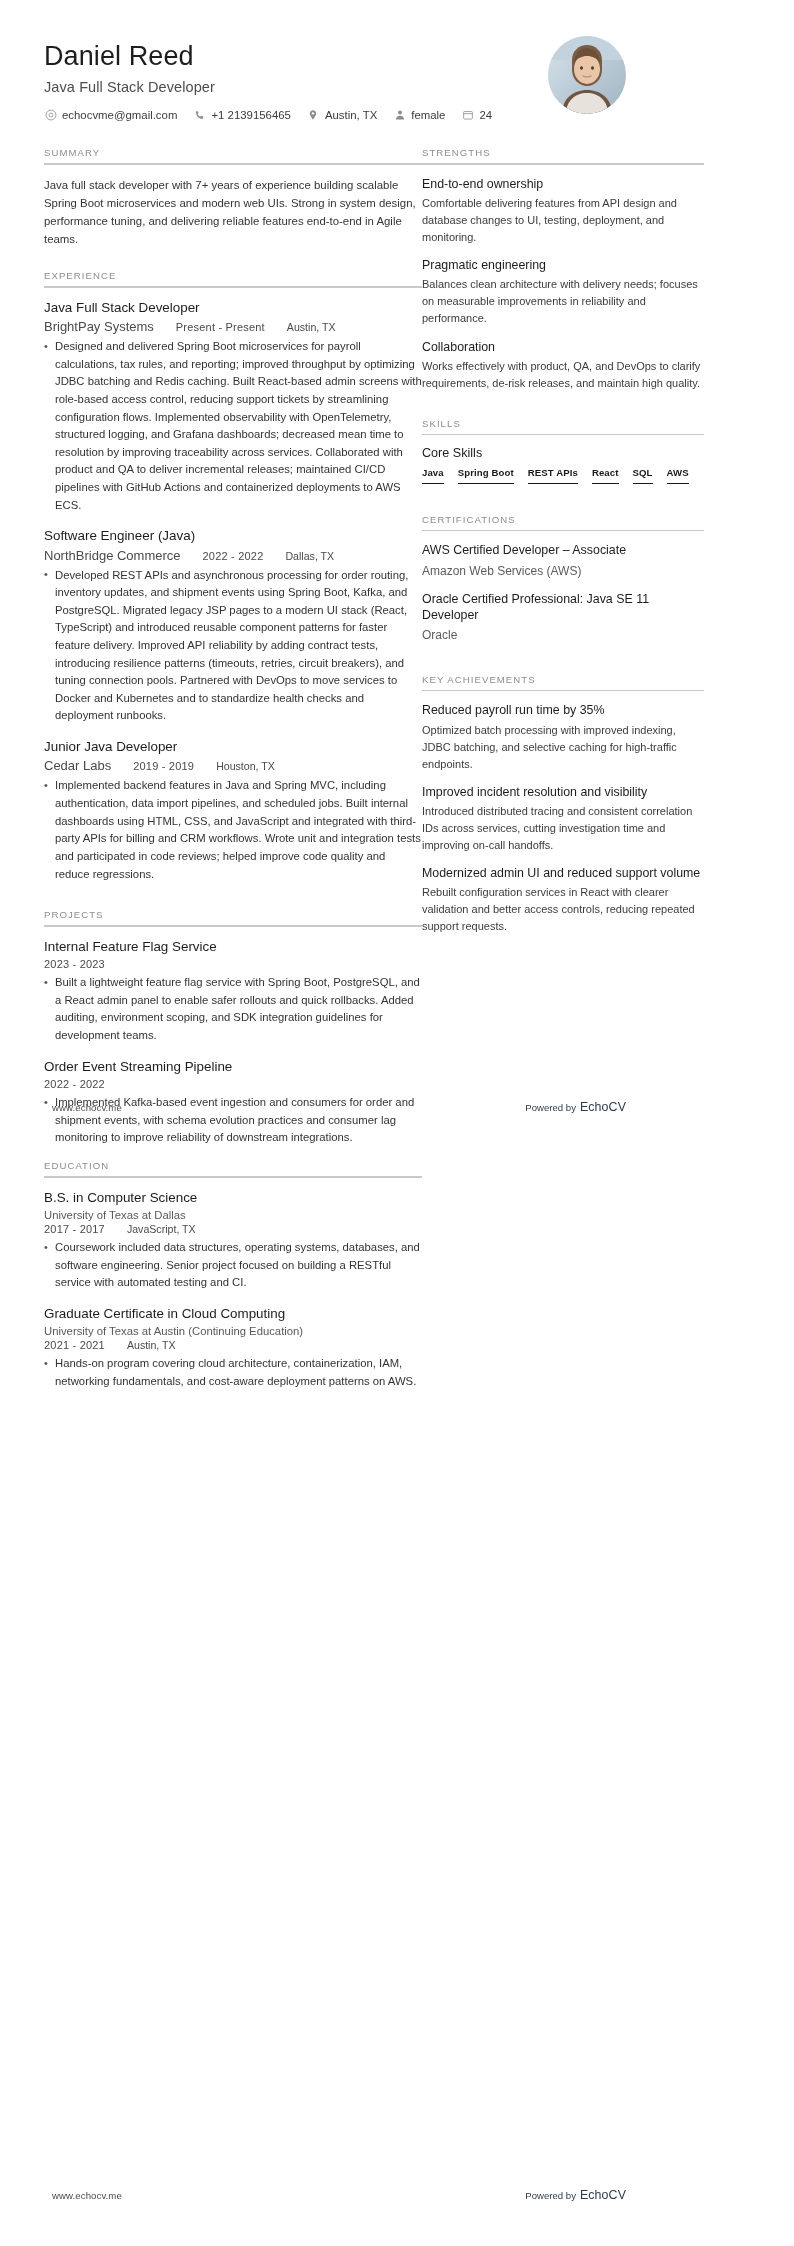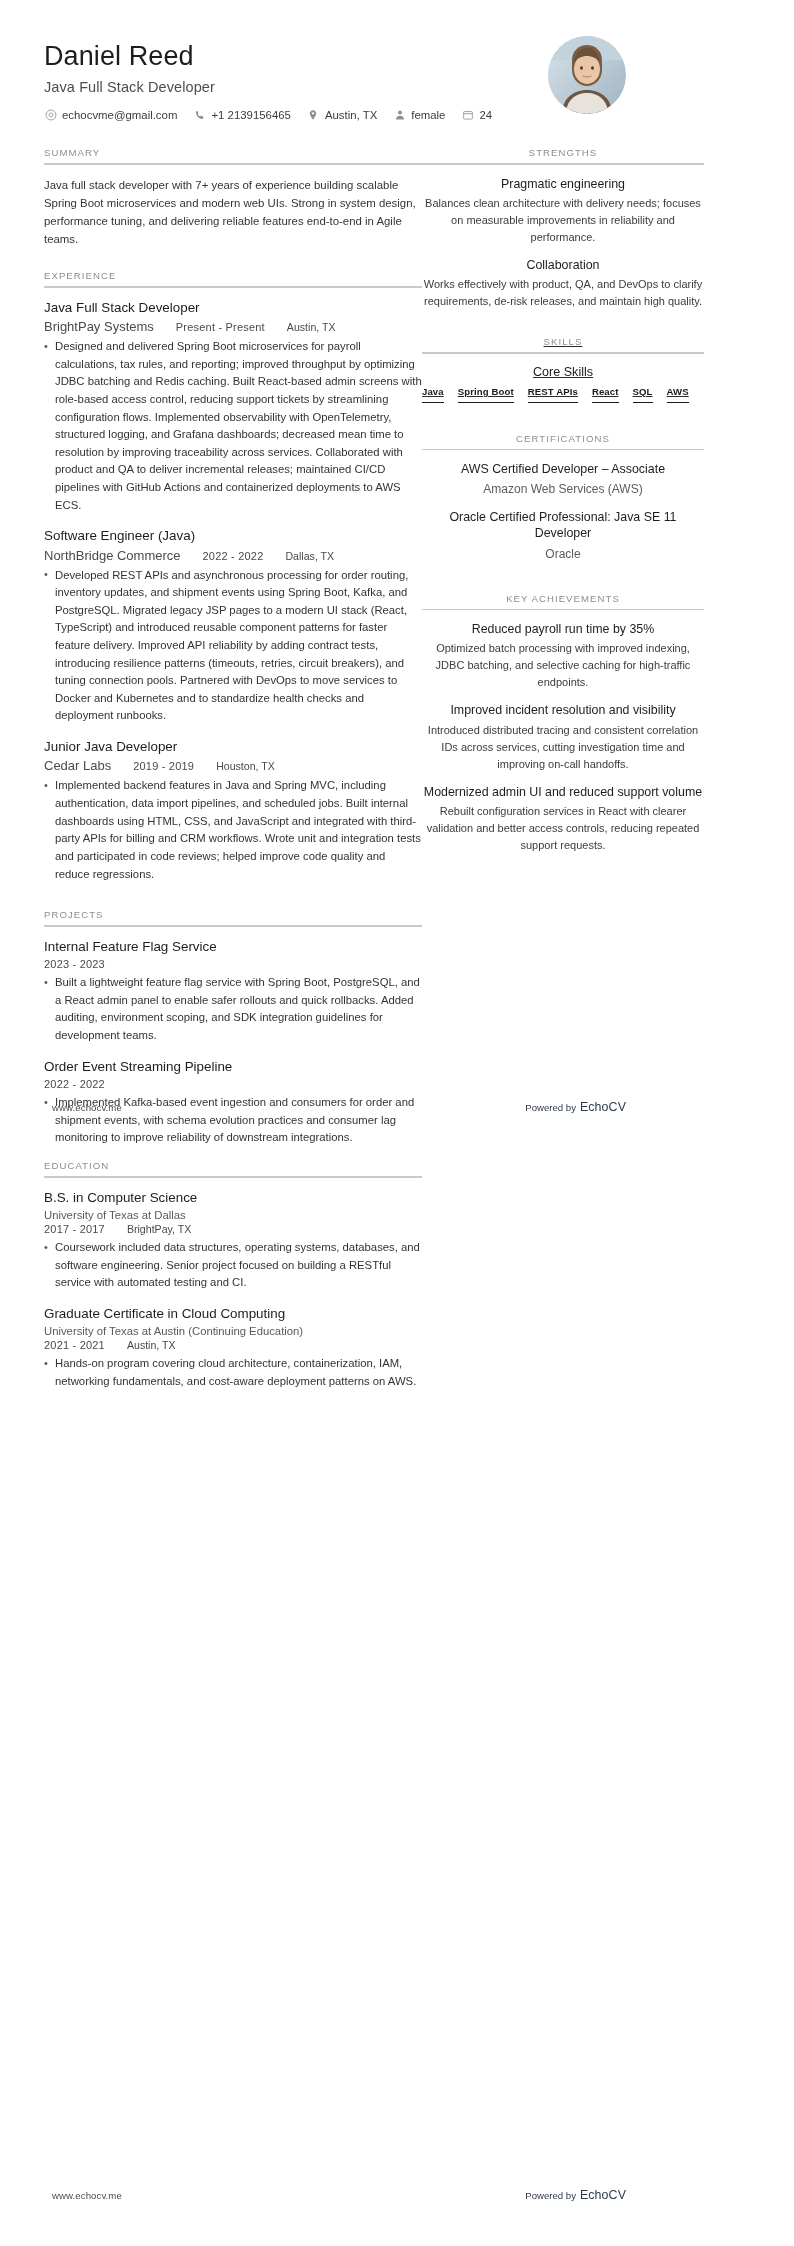--- a/index.html
+++ b/index.html
@@ -77,21 +77,21 @@
   }
   .avatar .photo { width: 100%; height: 100%; display: block; }
 
   
   .columns {
     display: flex;
     padding: 26px 46px 0 44px;
     align-items: flex-start;
   }
   .col-left { width: 378px; flex: 0 0 378px; }
-  .col-right { width: 282px; flex: 0 0 282px; text-align: center; }
+  .col-right { width: 282px; flex: 0 0 282px; }
 
   .section { margin-bottom: 22px; }
   .section-title {
     font-size: 9.6px;
     letter-spacing: 1.05px;
     color: #8d8d8d;
     font-weight: 400;
     text-transform: uppercase;
     padding-bottom: 5px;
   }
@@ -409,30 +409,34 @@
 
     </div>
 
     <div class="col-right">
 
       <div class="section">
         <div class="section-title">STRENGTHS</div>
         <div class="section-rule"></div>
 
         <div class="block">
+          <div class="block-title">End-to-end ownership</div>
+          <div class="block-desc">Comfortable delivering features from API design and database changes to UI, testing, deployment, and monitoring.</div>
+        </div>
+        <div class="block">
           <div class="block-title">Pragmatic engineering</div>
           <div class="block-desc">Balances clean architecture with delivery needs; focuses on measurable improvements in reliability and performance.</div>
         </div>
         <div class="block">
           <div class="block-title">Collaboration</div>
           <div class="block-desc">Works effectively with product, QA, and DevOps to clarify requirements, de-risk releases, and maintain high quality.</div>
         </div>
       </div>
 
-      <div class="section" style="margin-top:26px;text-decoration:underline;">
+      <div class="section" style="margin-top:26px;">
         <div class="section-title">SKILLS</div>
         <div class="section-rule"></div>
         <div class="skill-group-title">Core Skills</div>
         <div class="skill-tags">
           <span class="skill-tag">Java</span>
           <span class="skill-tag">Spring Boot</span>
           <span class="skill-tag">REST APIs</span>
           <span class="skill-tag">React</span>
           <span class="skill-tag">SQL</span>
           <span class="skill-tag">AWS</span>
@@ -487,21 +491,21 @@
     <div class="page-2-inner">
       <div class="section">
         <div class="section-title">EDUCATION</div>
         <div class="section-rule"></div>
 
         <div class="entry">
           <div class="entry-title">B.S. in Computer Science</div>
           <div class="entry-sub">University of Texas at Dallas</div>
           <div class="entry-meta">
             <span class="entry-dates">2017 - 2017</span>
-            <span class="entry-loc">BrightPay, TX</span>
+            <span class="entry-loc">JavaScript, TX</span>
           </div>
           <ul class="bullets">
             <li>Coursework included data structures, operating systems, databases, and software engineering. Senior project focused on building a RESTful service with automated testing and CI.</li>
           </ul>
         </div>
 
         <div class="entry">
           <div class="entry-title">Graduate Certificate in Cloud Computing</div>
           <div class="entry-sub">University of Texas at Austin (Continuing Education)</div>
           <div class="entry-meta">

